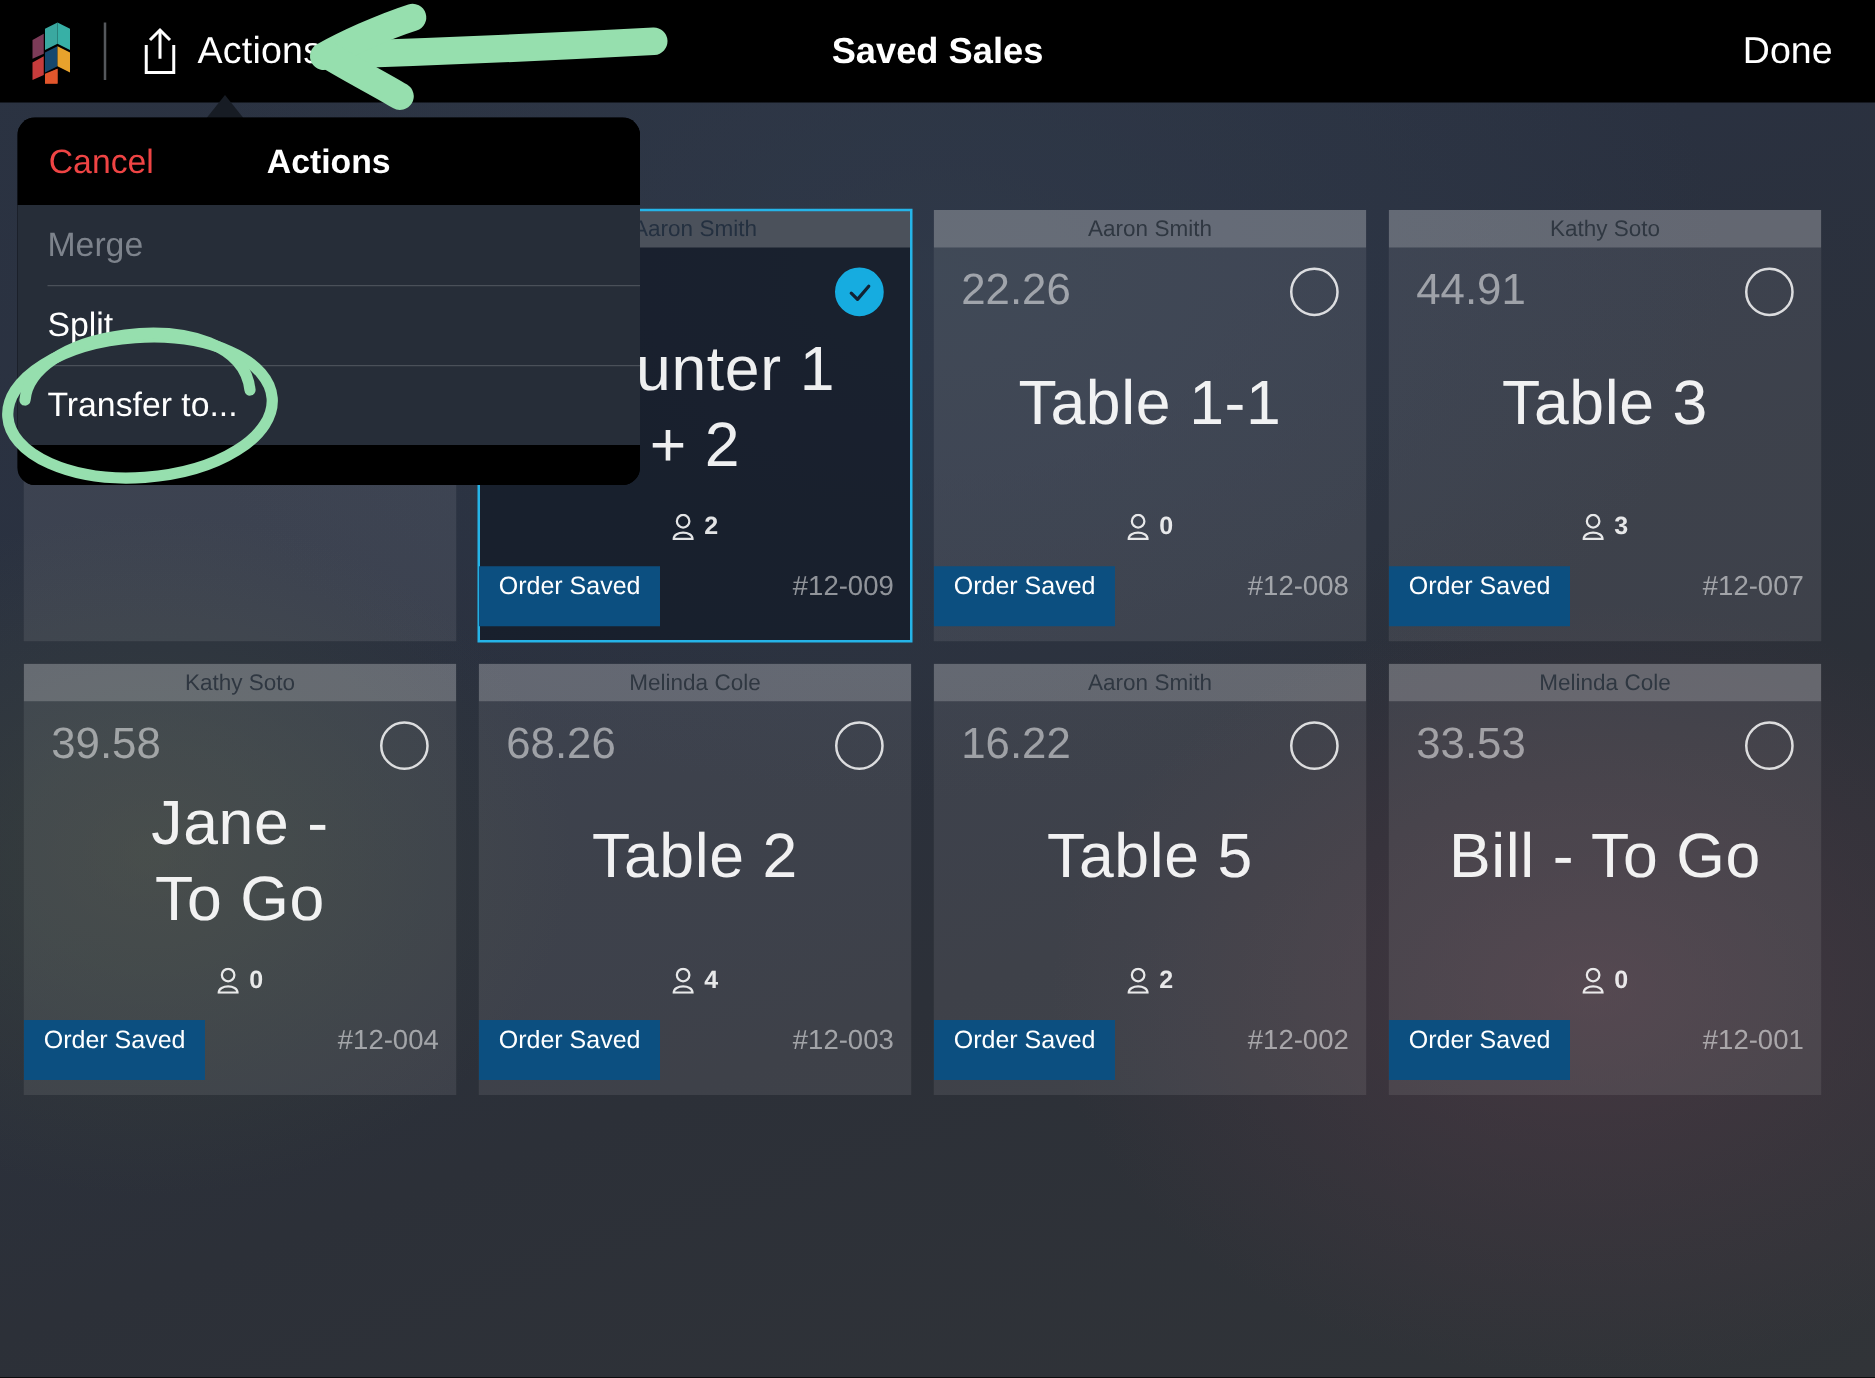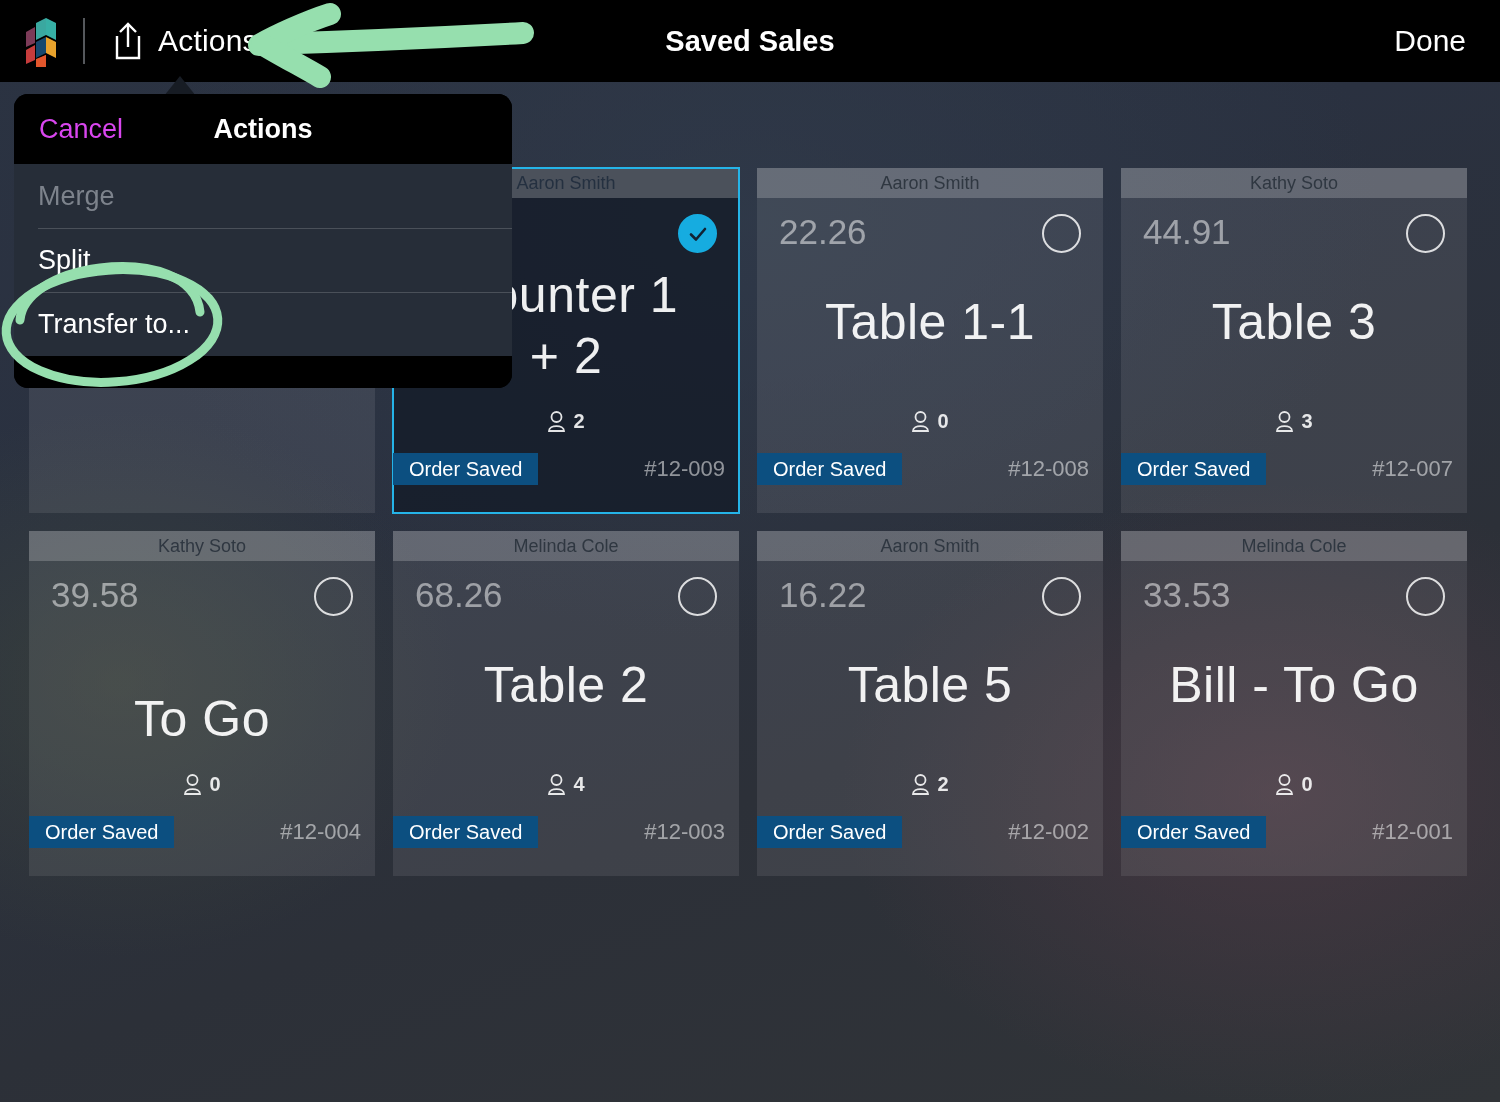--- a/index.html
+++ b/index.html
@@ -53,21 +53,21 @@
   }
   .done-btn {
     position: absolute; right: 34px; top: 0;
     height: 104px; line-height: 82px;
     color: #fff; font-size: 30px; font-weight: 400;
     cursor: pointer;
   }
 
   
   .grid {
-    position: absolute; left: 29px; top: 168px;
+    position: absolute; left: 19px; top: 168px;
     width: 1446px;
     display: grid;
     grid-template-columns: repeat(4, 346px);
     grid-auto-rows: 345px;
     column-gap: 19px; row-gap: 22px;
     z-index: 10;
     gap: 18px;
   }
   .card {
     position: relative;
@@ -120,21 +120,21 @@
     display: flex; align-items: center; justify-content: center;
     gap: 7px;
     color: rgba(255,255,255,0.88); font-size: 20px; font-weight: bold;
   }
   .guest-icon { display: block; }
   .card-foot {
     position: relative; height: 60px; flex: 0 0 60px;
   }
   .status-badge {
     position: absolute; left: 0; top: 0;
-    height: 32px; line-height: 32px;
+    height: 48px; line-height: 32px;
     padding: 0 16px;
     background: #0c4f80;
     color: #fff; font-size: 20px;
   }
   .card-num {
     position: absolute; right: 14px; top: 0;
     line-height: 32px;
     color: rgba(255,255,255,0.52); font-size: 22px; text-align: center;
   }
 
@@ -154,21 +154,21 @@
     border-radius: 14px;
     overflow: hidden;
     z-index: 50;
   }
   .pop-head {
     position: relative; height: 70px;
     background: #000;
     display: flex; align-items: center;
   }
   .pop-cancel {
-    color: #d946ef; font-size: 27px; margin-left: 25px; cursor: pointer;
+    color: #ef4444; font-size: 27px; margin-left: 25px; cursor: pointer;
   }
   .pop-title {
     position: absolute; left: 0; right: 0; text-align: center;
     color: #fff; font-size: 27px; font-weight: bold;
     pointer-events: none;
   }
   .pop-list { background: #262d38; }
   .pop-item {
     position: relative;
     height: 64px; display: flex; align-items: center;
@@ -294,21 +294,21 @@
         <div class="card-foot">
           <div class="status-badge">Order Saved</div>
           <div class="card-num">#12-007</div>
         </div>
       </div>
       <div class="card">
         <div class="card-head">Kathy Soto</div>
         <div class="card-body">
           <div class="card-amount">39.58</div>
           <div class="sel-circle"></div>
-          <div class="card-title two-line"><br><span>To Go</span></div>
+          <div class="card-title two-line"><span>Jane -</span><br><span>To Go</span></div>
           <div class="guests">
             <svg class="guest-icon" width="19" height="21" viewBox="0 0 19 21">
               <circle cx="9.5" cy="6" r="5" fill="none" stroke="rgba(255,255,255,0.88)" stroke-width="1.8"></circle>
               <path d="M2 20 C2 13.5, 17 13.5, 17 20 Z" fill="none" stroke="rgba(255,255,255,0.88)" stroke-width="1.8"></path>
             </svg>
             <span>0</span>
           </div>
         </div>
         <div class="card-foot">
           <div class="status-badge">Order Saved</div>

